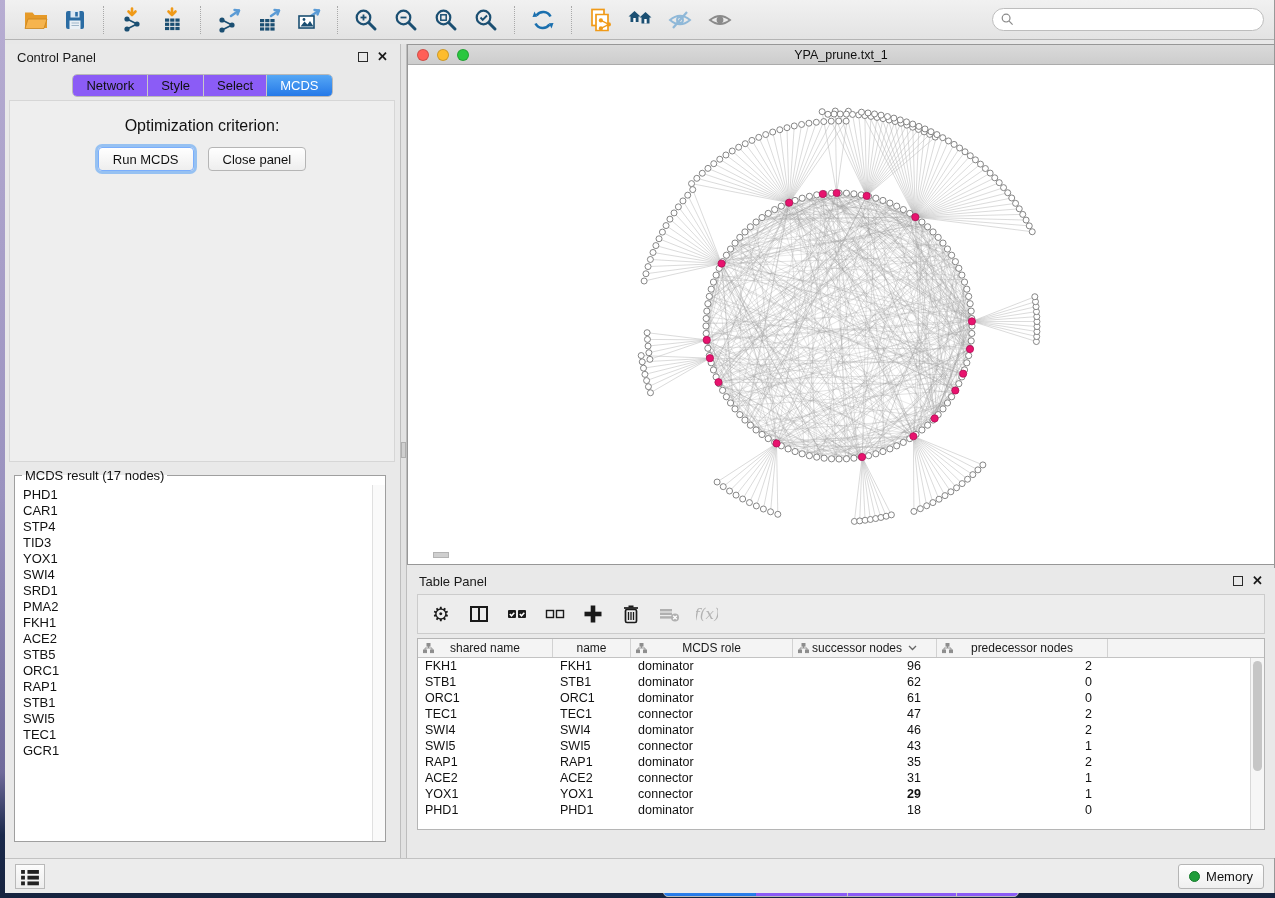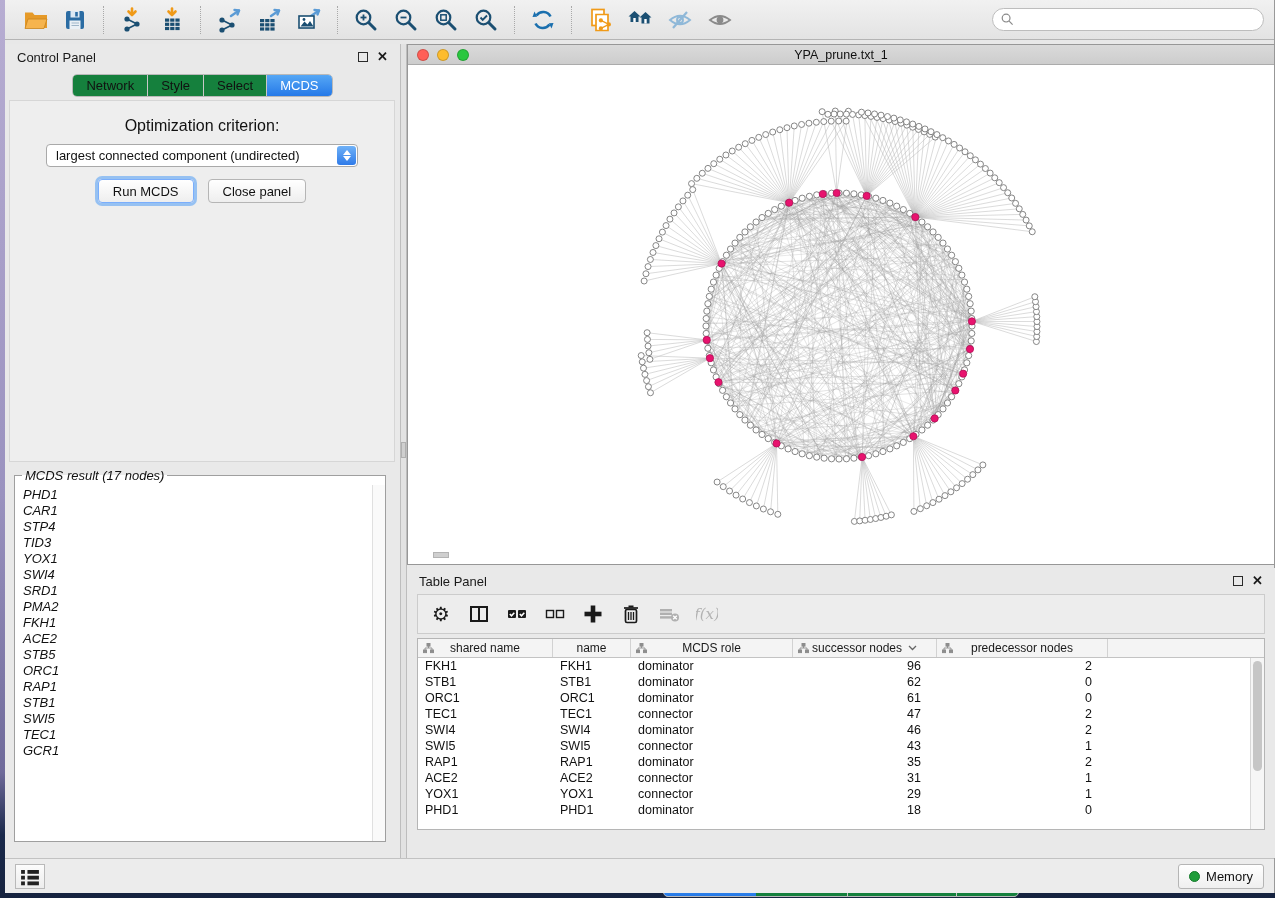--- a/index.html
+++ b/index.html
@@ -44,21 +44,21 @@
   .panel-header { position:absolute; left:0; top:0; right:0; height:26px; display:flex; align-items:center; padding:0 12px; }
   .panel-title { font-size:13px; color:#1a1a1a; }
   .panel-header .win-btns { margin-left:auto; display:flex; align-items:center; gap:9px; }
   .float-btn { width:10px; height:10px; border:1.5px solid #2a2a2a; background:transparent; }
   .close-btn { font-size:13px; font-weight:bold; color:#1a1a1a; line-height:10px; cursor:default; background:none; border:none; }
   .tabstrip { display:inline-flex; background:#fff; border:1px solid #b9b9b9; border-radius:5px; overflow:hidden; }
   .cp-tabs { position:absolute; top:30px; left:0; right:0; text-align:center; }
   .cp-tabs .tabstrip { margin:0 auto; }
   .tab {
     padding:3px 13px; font-size:13px; color:#111; border-right:1px solid #c8c8c8;
-    background:#15803d; cursor:default; white-space:nowrap;
+    background:#8b5cf6; cursor:default; white-space:nowrap;
   }
   .tab:last-child { border-right:none; }
   .tab.active {
     background:linear-gradient(#56a7f5,#2579e8);
     color:#fff; border-right-color:#2579e8;
   }
   .cp-content {
     position:absolute; left:4px; right:5px; top:56px; height:362px;
     background:#eeeeee; border:1px solid #d6d6d6;
     display:flex; flex-direction:column; align-items:center;
@@ -79,21 +79,21 @@
   .stepper .tri-down { width:0; height:0; border-left:4px solid transparent; border-right:4px solid transparent; border-top:5px solid #fff; }
   .cp-buttons { margin-top:12px; display:flex; gap:14px; }
   .btn {
     height:24px; background:linear-gradient(#ffffff,#eeeeee);
     border:1px solid #b5b5b5; border-radius:4px; font-size:13px; color:#111;
     font-family:"Liberation Sans",sans-serif; padding:0 14px; cursor:default;
   }
   .btn.focused { box-shadow:0 0 0 3px rgba(92,163,245,.6); border-color:#7aaefc; }
   .mcds-fieldset {
     position:absolute; left:9px; width:372px; top:424px; height:374px;
-    border:1px solid #9f9f9f; background:#fff; padding:0;font-style:italic;
+    border:1px solid #9f9f9f; background:#fff; padding:0;
   }
   .mcds-fieldset legend { font-size:13px; color:#111; margin-left:7px; padding:0 3px; }
   .mcds-list { position:absolute; left:0; right:13px; top:2px; bottom:0; overflow:hidden; padding:2px 0 0 8px; }
   .mcds-item { font-size:13px; line-height:16px; color:#111; }
   .mcds-scroll { position:absolute; top:2px; right:0; bottom:0; width:13px; background:#fafafa; border-left:1px solid #e0e0e0; }
   
   .v-splitter { position:absolute; left:395px; width:7px; top:4px; bottom:0; background:#e2e2e2; border-left:1px solid #bdbdbd; border-right:1px solid #bdbdbd; }
   .v-splitter .handle { position:absolute; top:398px; left:0px; width:5px; height:16px; background:#cfcfcf; border:1px solid #b0b0b0; }
   .h-splitter-handle { position:absolute; left:428px; top:512px; width:16px; height:6px; background:#cfcfcf; border:1px solid #b3b3b3; z-index:5; }
   
@@ -379,27 +379,20 @@
       <div class="cp-tabs">
         <div class="tabstrip">
             <div class="tab">Network</div>
             <div class="tab">Style</div>
             <div class="tab">Select</div>
             <div class="tab active">MCDS</div>
           </div>
       </div>
       <div class="cp-content">
         <div class="opt-label">Optimization criterion:</div>
-        <div class="criterion">
-          <span>largest connected component (undirected)</span>
-          <span class="stepper">
-              <span class="tri-up"></span>
-              <span class="tri-down"></span>
-            </span>
-        </div>
         <div class="cp-buttons">
           <button class="btn focused">Run MCDS</button>
           <button class="btn">Close panel</button>
         </div>
       </div>
       <fieldset class="mcds-fieldset">
         <legend>MCDS result (17 nodes)</legend>
         <div class="mcds-list">
             <div class="mcds-item">PHD1</div>
             <div class="mcds-item">CAR1</div>
@@ -1534,21 +1527,21 @@
               <div class="td left" style="width: 135px;">ACE2</div>
               <div class="td left" style="width: 78px;">ACE2</div>
               <div class="td left" style="width: 162px;">connector</div>
               <div class="td right" style="width: 144px;">31</div>
               <div class="td right" style="width: 171px;">1</div>
             </div>
             <div class="tr">
               <div class="td left" style="width: 135px;">YOX1</div>
               <div class="td left" style="width: 78px;">YOX1</div>
               <div class="td left" style="width: 162px;">connector</div>
-              <div class="td right" style="width: 144px;">29</div>
+              <div class="td right" style="width: 144px; font-weight: bold;">29</div>
               <div class="td right" style="width: 171px;">1</div>
             </div>
             <div class="tr">
               <div class="td left" style="width: 135px;">PHD1</div>
               <div class="td left" style="width: 78px;">PHD1</div>
               <div class="td left" style="width: 162px;">dominator</div>
               <div class="td right" style="width: 144px;">18</div>
               <div class="td right" style="width: 171px;">0</div>
             </div>
           </div>

